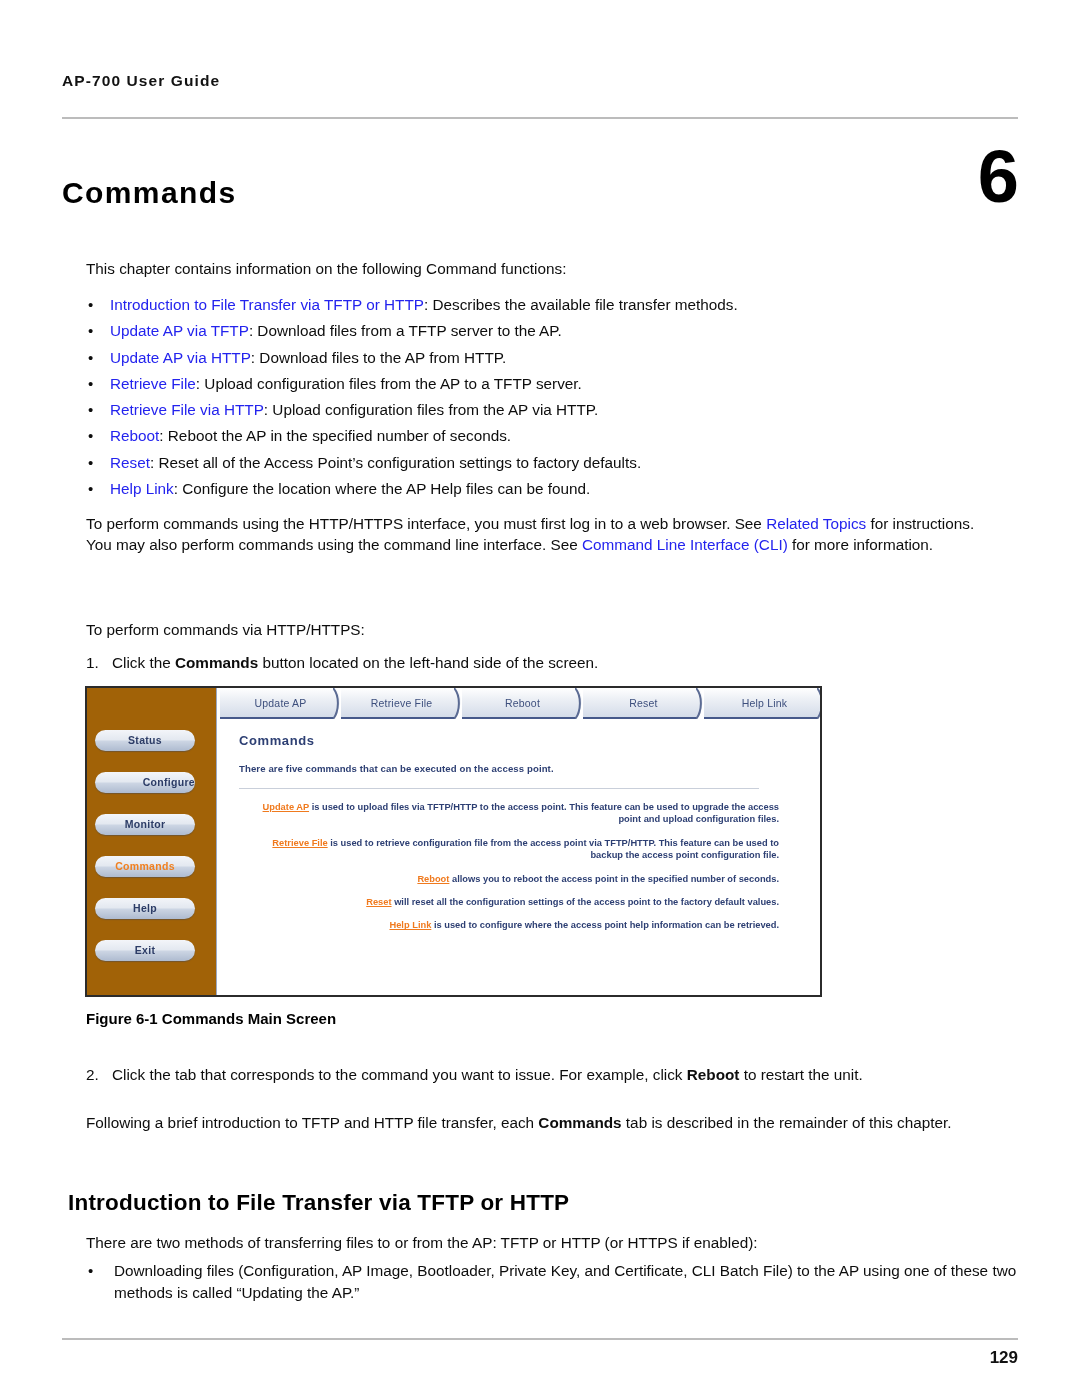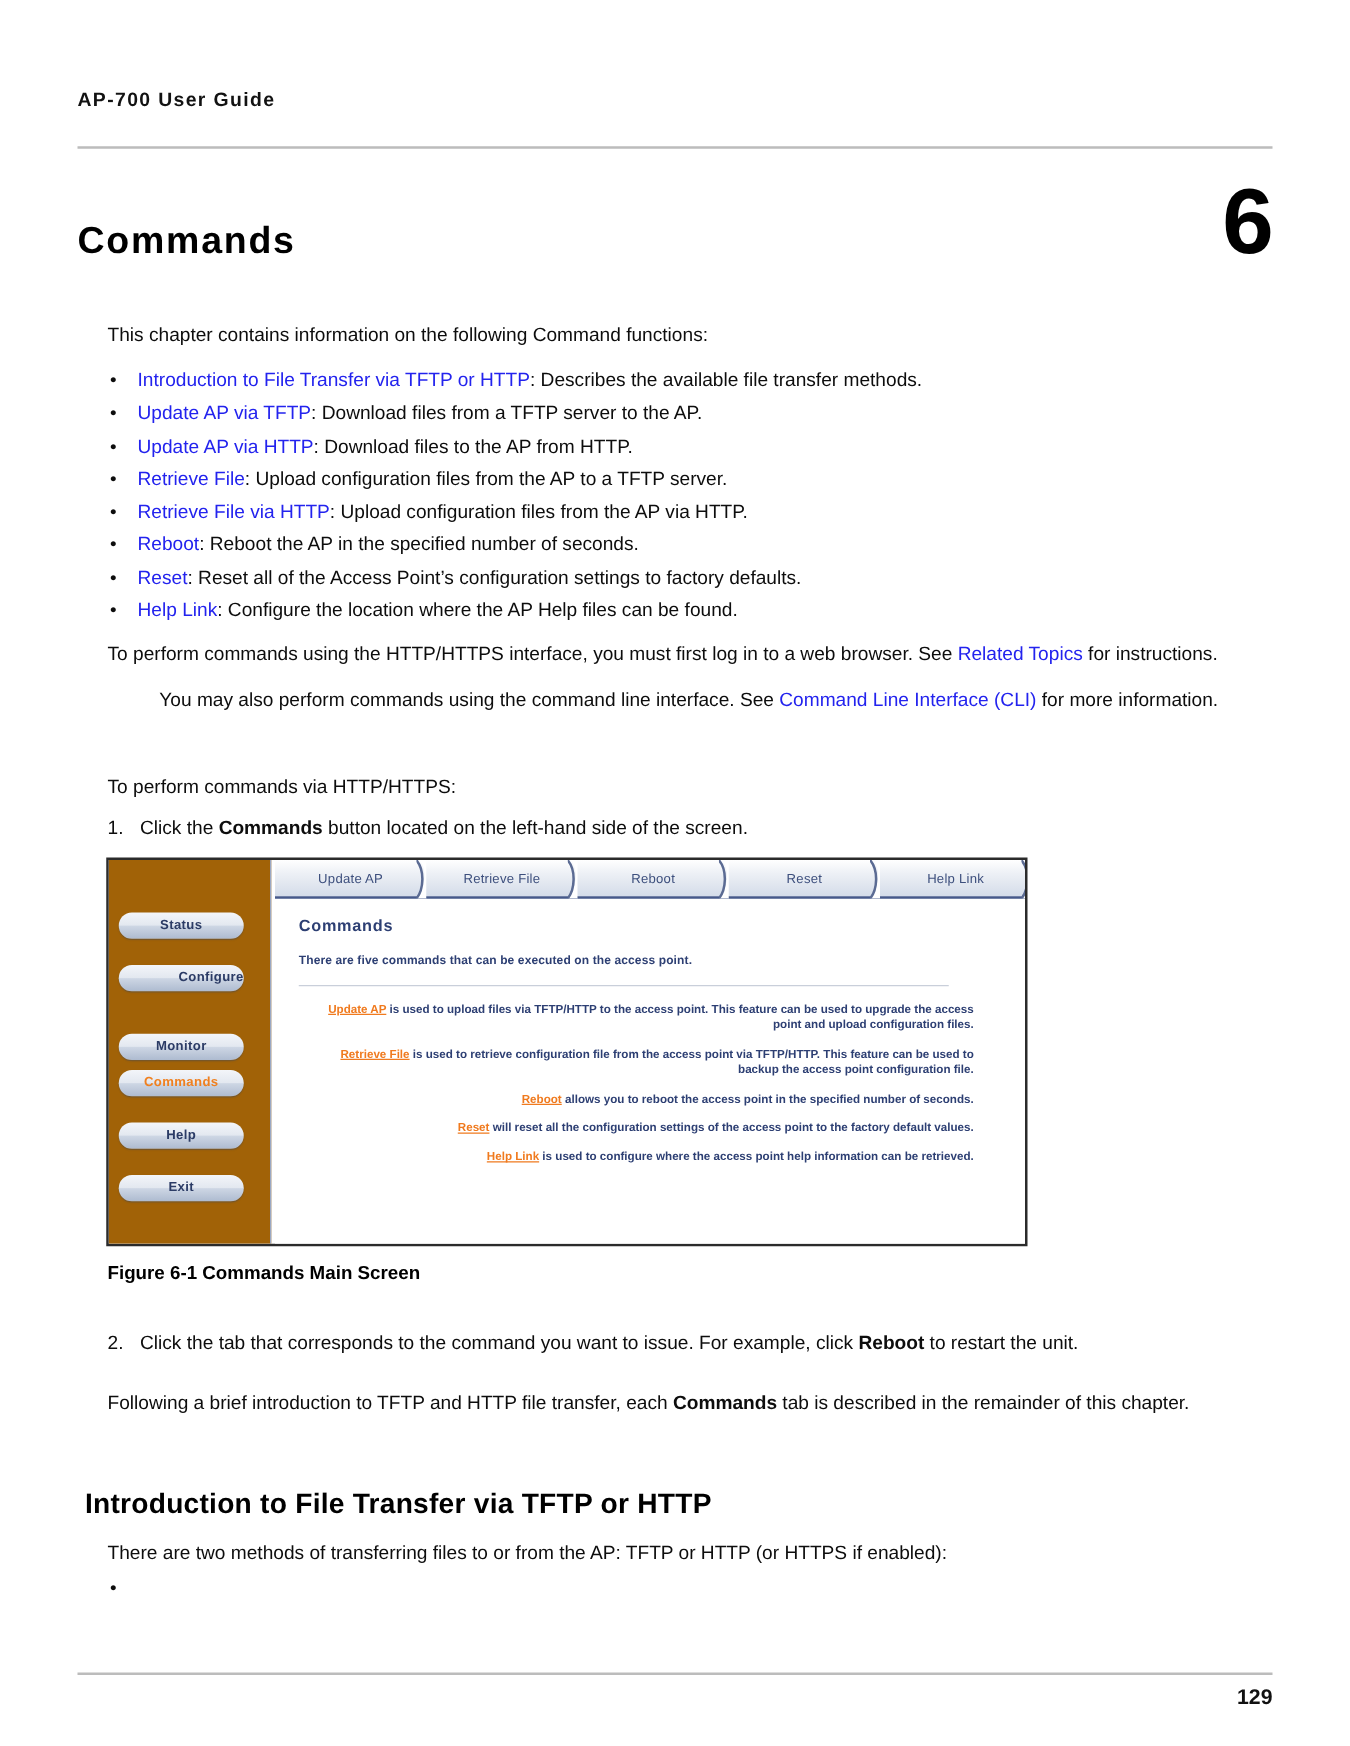--- a/index.html
+++ b/index.html
@@ -93,21 +93,21 @@
   .bullet-row .dot {
     position: absolute;
     left: 2px;
     top: 0;
     font-size: 15px;
   }
   .lnk { color: #2323ee; }
 
   .para { left: 86px; }
   .p1 { top: 513px; }
-  .p2 { top: 550px; text-align: center; }
+  .p2 { top: 534px; }
   .p3 { top: 619px; }
 
   .step {
     position: absolute;
     left: 86px;
     font-size: 15.3px;
     line-height: 21.5px;
     width: 930px;
     color: #0d0d0d;
   }
@@ -313,21 +313,21 @@
   <div class="body-text para p2" id="para2"><span>You may also perform commands using the command line interface. See </span><span class="lnk">Command Line Interface (CLI)</span><span> for more information.</span></div>
   <div class="body-text para p3">To perform commands via HTTP/HTTPS:</div>
 
   <div class="step step1" id="step1"><span class="num">1.</span><span>Click the <b>Commands</b> button located on the left-hand side of the screen.</span></div>
 
   <div class="figure">
 
     <div class="fig-sidebar" id="fig-sidebar">
         <div class="nav-btn" style="top: 42px;">Status</div>
         <div class="nav-btn" style="top: 84px; text-align: right;">Configure</div>
-        <div class="nav-btn" style="top: 139px;">Monitor</div>
+        <div class="nav-btn" style="top: 126px;">Monitor</div>
         <div class="nav-btn active" style="top: 168px;">Commands</div>
         <div class="nav-btn" style="top: 210px;">Help</div>
         <div class="nav-btn" style="top: 252px;">Exit</div>
       </div>
 
     <div class="fig-tabs" id="fig-tabs">
         <div class="tab" style="left: 0px; width: 121px;">Update AP</div>
         <div class="tab-notch" style="left: 113px;">
           <svg width="16" height="31" viewBox="0 0 16 31">
             <path d="M0,0 L16,0 L16,31 L0,31 C7,24 9,8 3,0 Z" fill="#ffffff"></path>
@@ -381,19 +381,19 @@
 
   <div class="fig-caption">Figure 6-1 Commands Main Screen</div>
 
   <div class="step step2" id="step2"><span class="num">2.</span><span>Click the tab that corresponds to the command you want to issue. For example, click <b>Reboot</b> to restart the unit.</span></div>
 
   <div class="body-text para-after" id="para-after">Following a brief introduction to TFTP and HTTP file transfer, each <b>Commands</b> tab is described in the remainder of this chapter.</div>
 
   <div class="section-heading">Introduction to File Transfer via TFTP or HTTP</div>
   <div class="body-text sect-p">There are two methods of transferring files to or from the AP: TFTP or HTTP (or HTTPS if enabled):</div>
   <div class="sect-bullets" id="sect-bullets">
-      <div class="bullet-row"><span class="dot">•</span></div>
+      <div class="bullet-row"><span class="dot">•</span><span>Downloading files (Configuration, AP Image, Bootloader, Private Key, and Certificate, CLI Batch File) to the AP using one of these two methods is called “Updating the AP.”</span></div>
     </div>
 
   <div class="footer-rule"></div>
   <div class="page-number">129</div>
 
 </div>
 
 </body></html>

